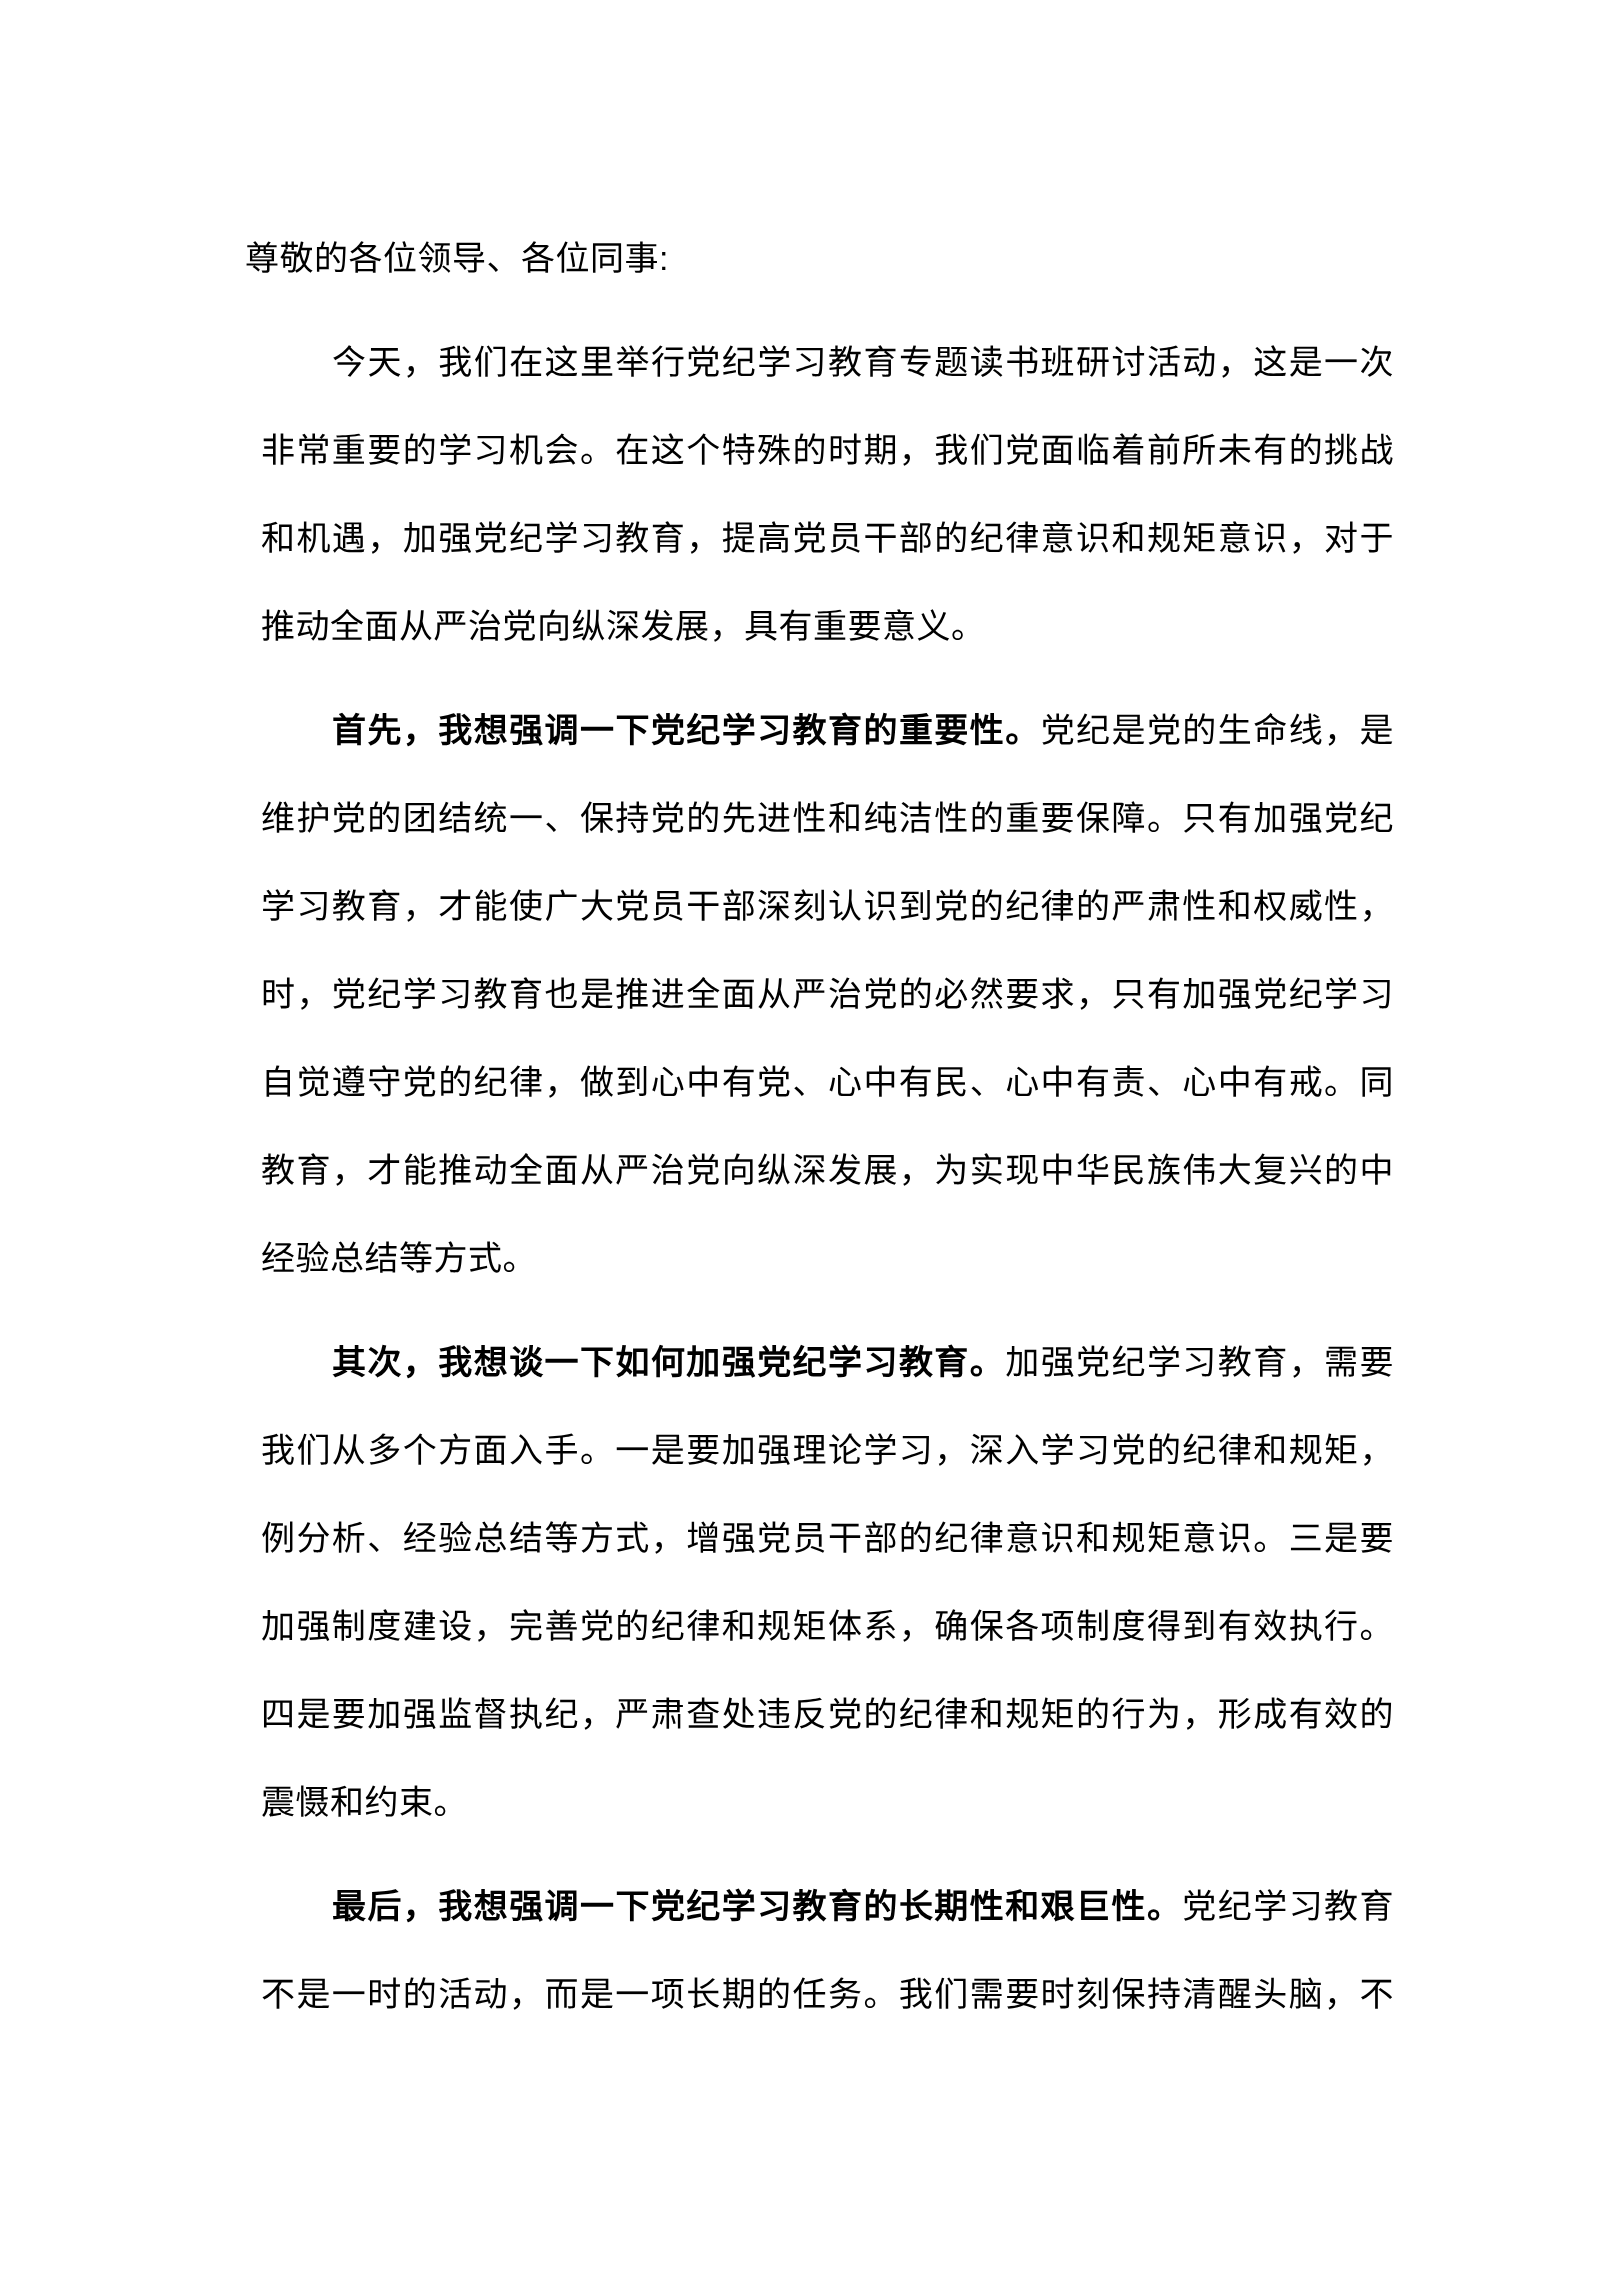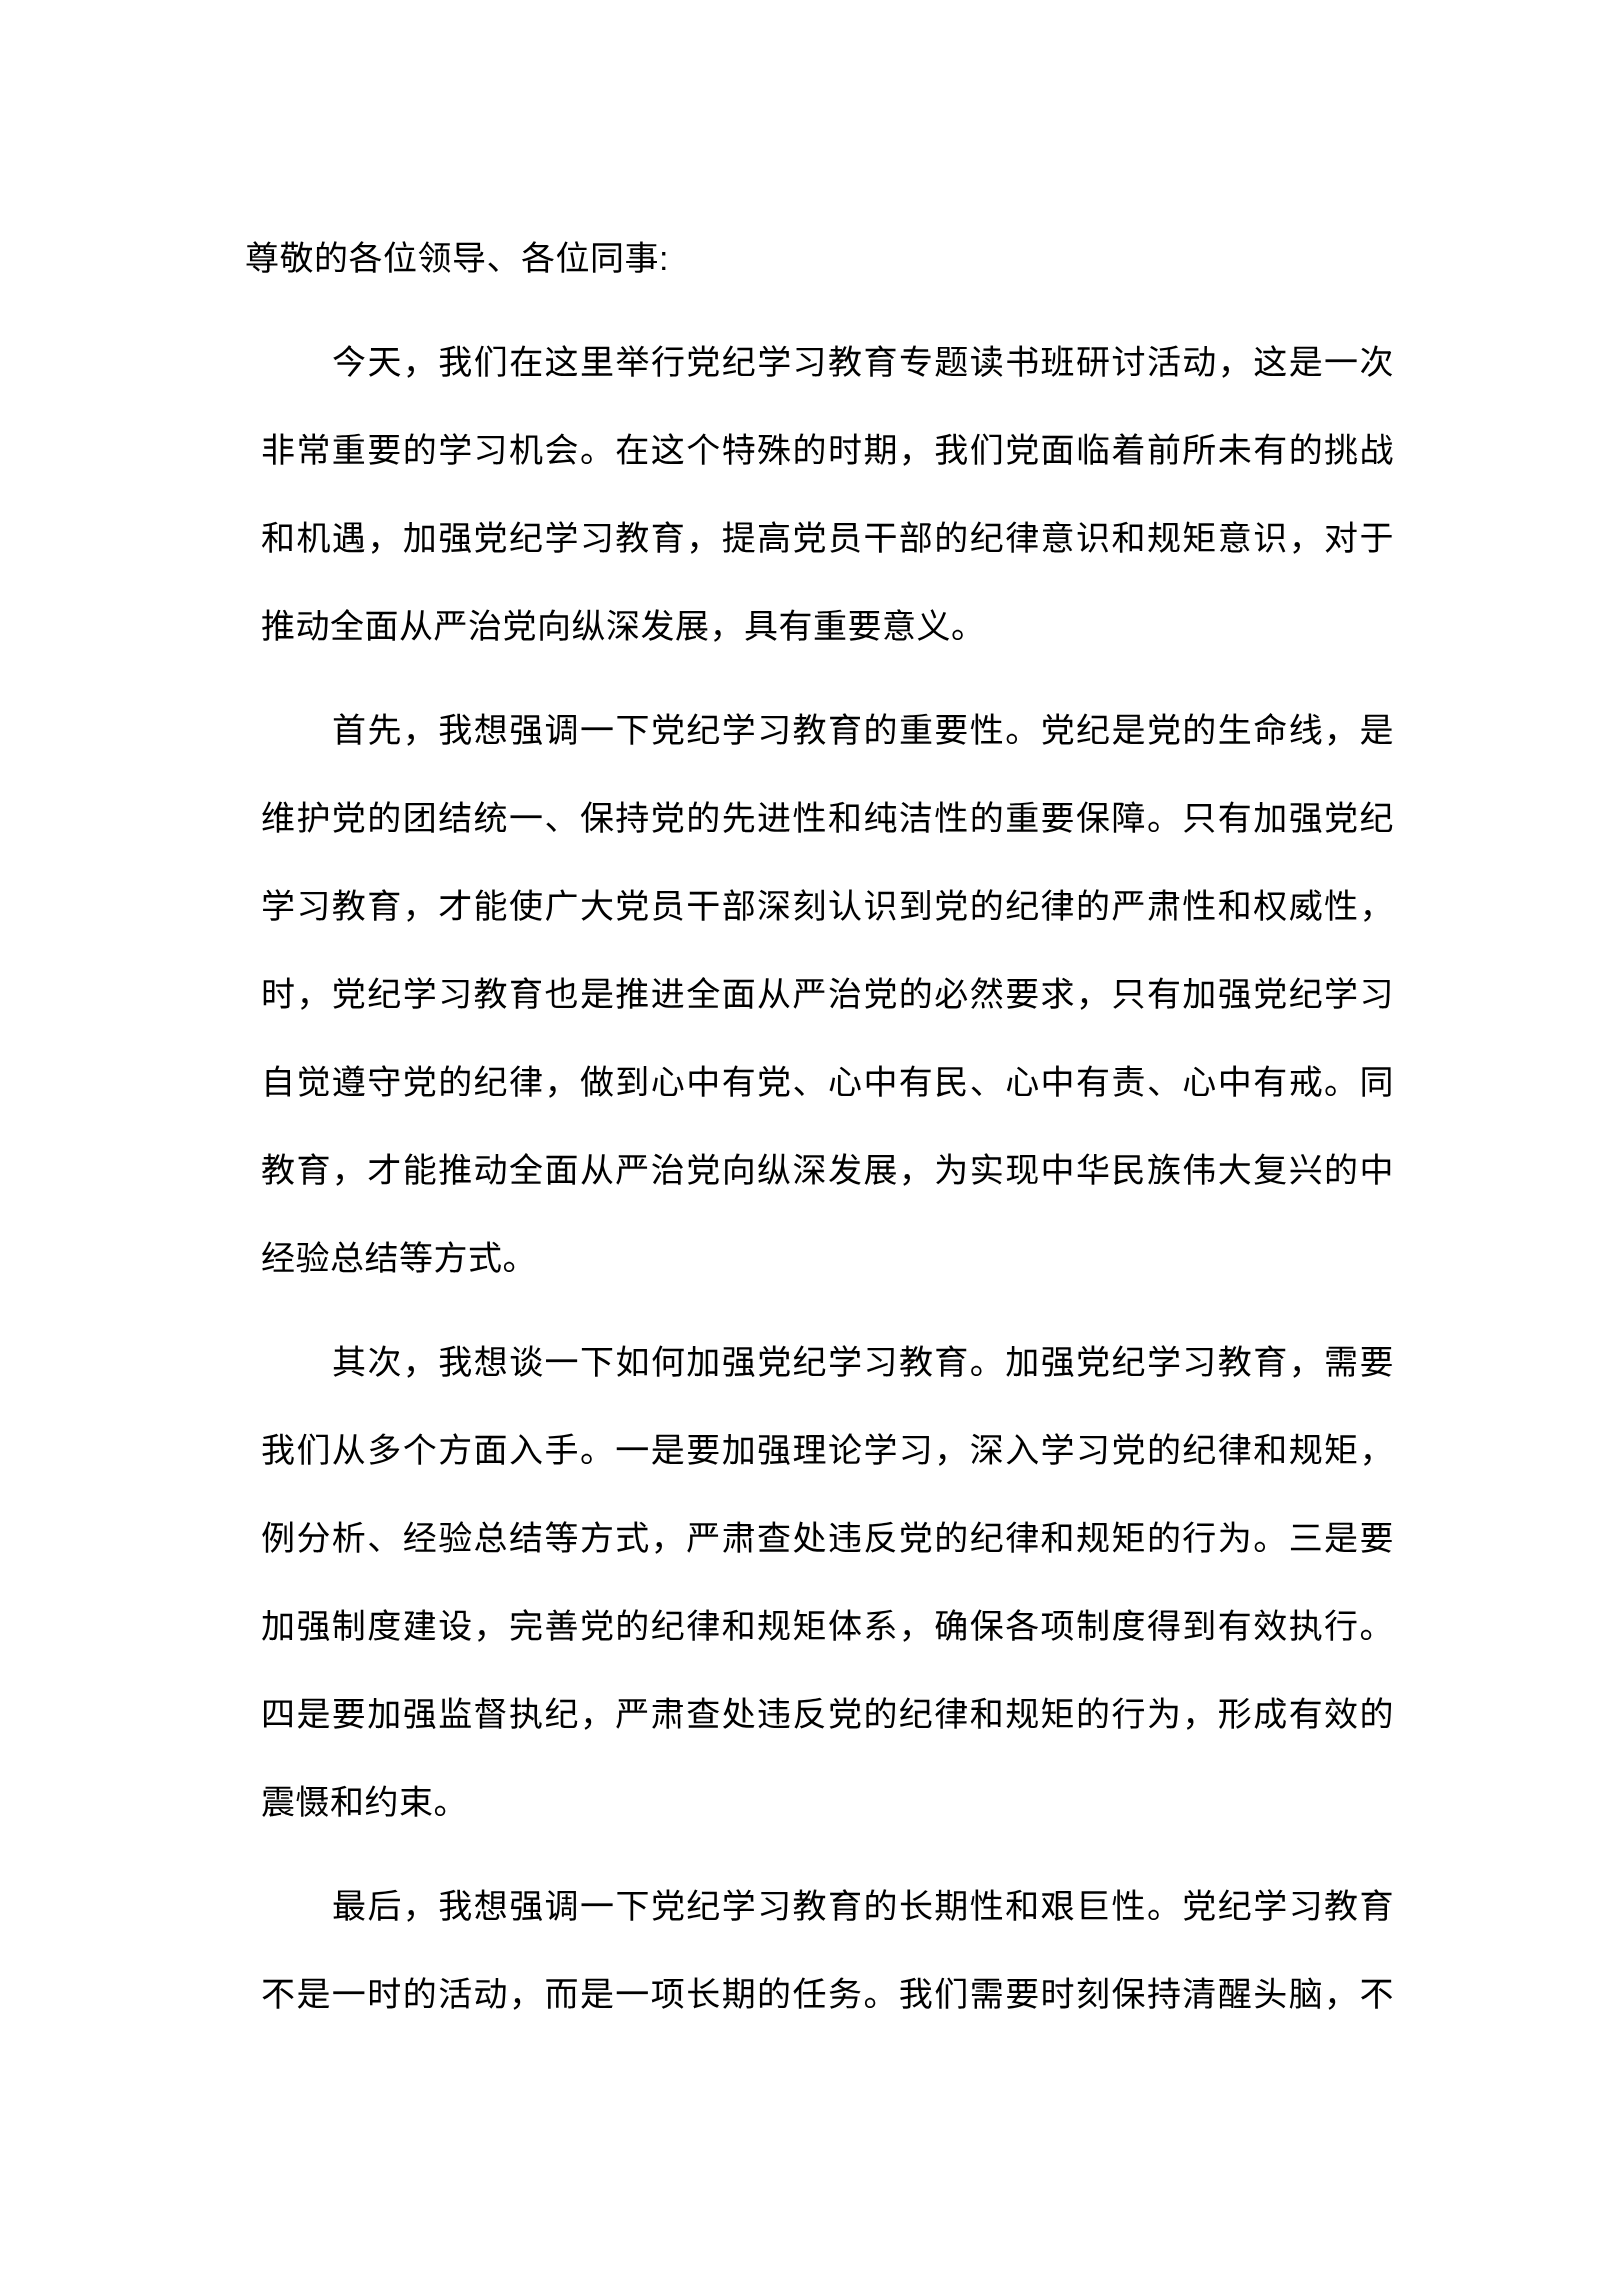--- a/index.html
+++ b/index.html
@@ -32,21 +32,21 @@
   }
   .line.full {
     text-align: justify;
     text-align-last: justify;
   }
   .line.indent {
     box-sizing: border-box;
     padding-left: 71px;
   }
   .line .bold {
-    font-weight: 400;
+    font-weight: 700;
   }
   .paragraph {
     margin: 16px;
     padding: 0;
   }
 </style>
 </head>
 <body>
 
 <div class="page">
@@ -65,21 +65,21 @@
         <div class="line full"><span class="bold"></span><span>维护党的团结统一、保持党的先进性和纯洁性的重要保障。只有加强党纪</span></div>
         <div class="line full"><span class="bold"></span><span>学习教育，才能使广大党员干部深刻认识到党的纪律的严肃性和权威性，</span></div>
         <div class="line full"><span class="bold"></span><span>时，党纪学习教育也是推进全面从严治党的必然要求，只有加强党纪学习</span></div>
         <div class="line full"><span class="bold"></span><span>自觉遵守党的纪律，做到心中有党、心中有民、心中有责、心中有戒。同</span></div>
         <div class="line full"><span class="bold"></span><span>教育，才能推动全面从严治党向纵深发展，为实现中华民族伟大复兴的中</span></div>
         <div class="line"><span class="bold"></span><span>经验总结等方式。</span></div>
       </div>
       <div class="paragraph">
         <div class="line indent full"><span class="bold">其次，我想谈一下如何加强党纪学习教育。</span><span>加强党纪学习教育，需要</span></div>
         <div class="line full"><span class="bold"></span><span>我们从多个方面入手。一是要加强理论学习，深入学习党的纪律和规矩，</span></div>
-        <div class="line full"><span class="bold"></span><span>例分析、经验总结等方式，严肃查处违反党的纪律和规矩的行为。三是要</span></div>
+        <div class="line full"><span class="bold"></span><span>例分析、经验总结等方式，增强党员干部的纪律意识和规矩意识。三是要</span></div>
         <div class="line full"><span class="bold"></span><span>加强制度建设，完善党的纪律和规矩体系，确保各项制度得到有效执行。</span></div>
         <div class="line full"><span class="bold"></span><span>四是要加强监督执纪，严肃查处违反党的纪律和规矩的行为，形成有效的</span></div>
         <div class="line"><span class="bold"></span><span>震慑和约束。</span></div>
       </div>
       <div class="paragraph">
         <div class="line indent full"><span class="bold">最后，我想强调一下党纪学习教育的长期性和艰巨性。</span><span>党纪学习教育</span></div>
         <div class="line full"><span class="bold"></span><span>不是一时的活动，而是一项长期的任务。我们需要时刻保持清醒头脑，不</span></div>
       </div>
     </div>
 </div>

